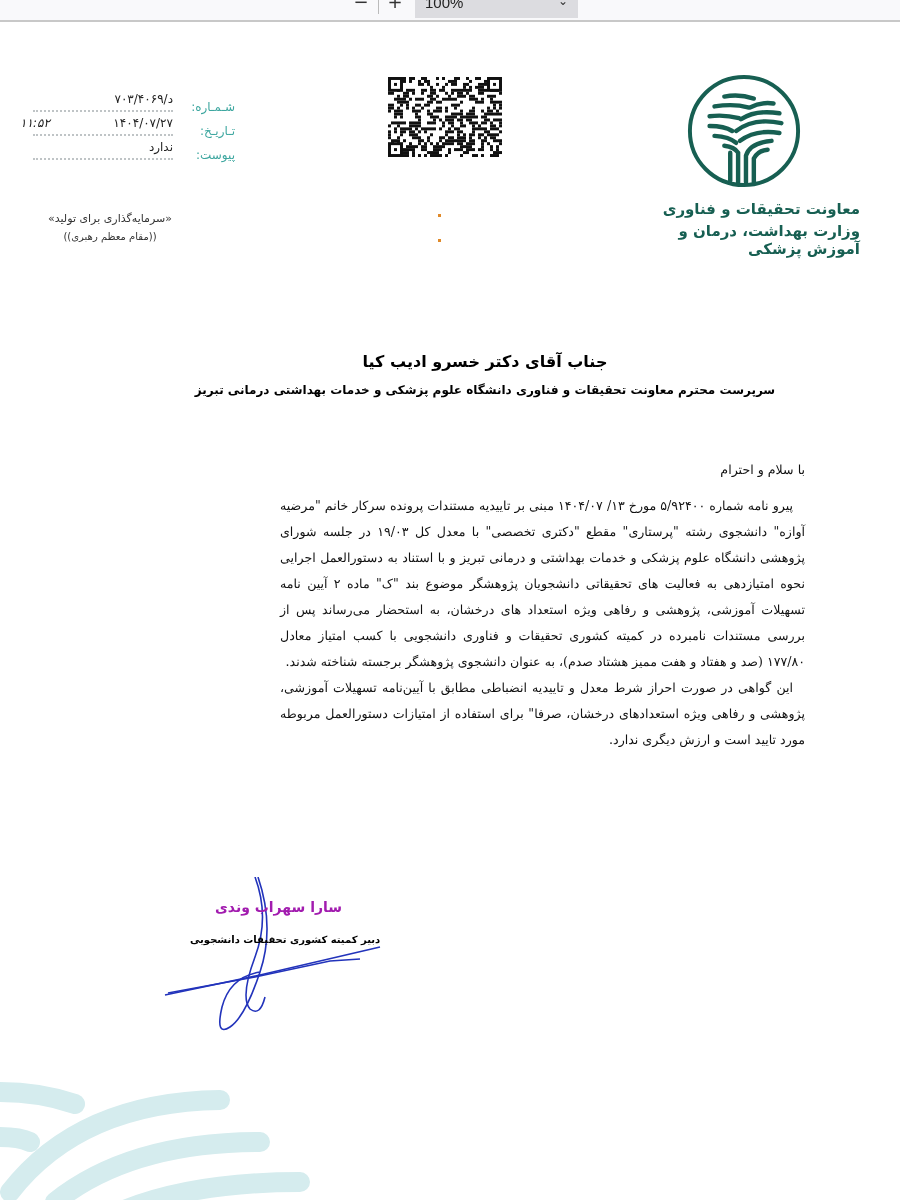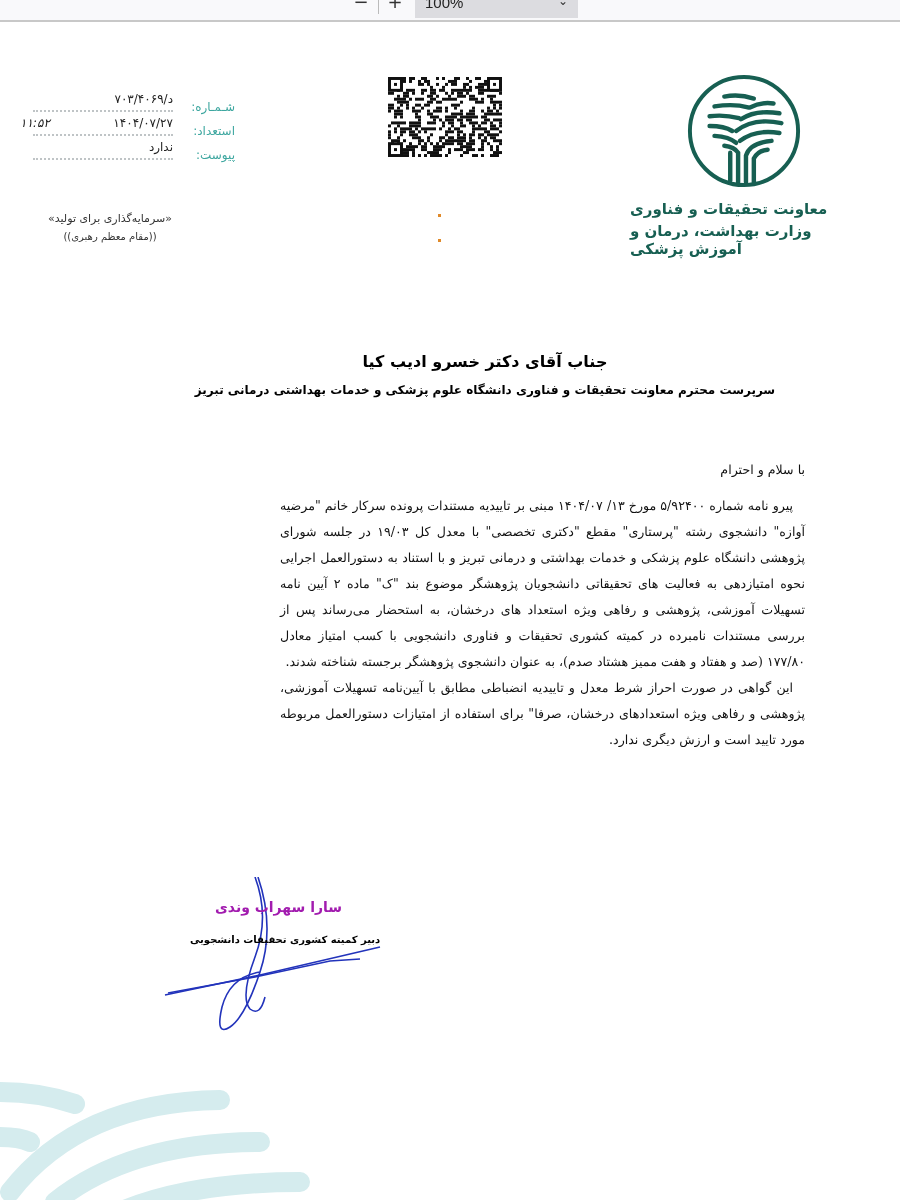--- a/index.html
+++ b/index.html
@@ -61,21 +61,21 @@
 
   
   .qr { position: absolute; left: 388px; top: 55px; width: 114px; height: 80px; }
 
   .dot-mark { position: absolute; width: 3px; height: 3px; background: #e08a2a; }
 
   
   .logo { position: absolute; left: 630px; top: 50px; width: 230px; height: 180px; text-align: center; }
   .logo-emblem { position: absolute; left: 55px; top: 0; width: 118px; height: 118px; }
   .logo-line1, .logo-line2 {
-    position: absolute; right: 0; width: 230px; direction: rtl; text-align: left;
+    position: absolute; right: 0; width: 230px; direction: rtl; text-align: right;
     color: #175f52; font-weight: bold;
   }
   .logo-line1 { top: 128px; font-size: 15px; }
   .logo-line2 { top: 150px; font-size: 15px; }
 
   
   .addressee { position: absolute; right: 95px; top: 330px; width: 640px; direction: rtl; text-align: center; }
   .addressee .a1 { font-size: 16px; font-weight: bold; color: #000; margin-bottom: 12px; font-family: "DejaVu Sans", sans-serif; }
   .addressee .a2 { font-size: 12px; font-weight: bold; color: #000; font-family: "DejaVu Sans", sans-serif; }
 
@@ -127,21 +127,21 @@
     </g>
   </svg>
 
   <div class="meta">
     <div class="meta-row">
       <span class="meta-label">شـمـاره:</span>
       <span class="meta-value">د/۷۰۳/۴۰۶۹</span>
       <div class="meta-dots"></div>
     </div>
     <div class="meta-row">
-      <span class="meta-label">استعداد:</span>
+      <span class="meta-label">تـاریـخ:</span>
       <span class="meta-value">۱۴۰۴/۰۷/۲۷</span>
       <span class="meta-time">۱۱:۵۲</span>
       <div class="meta-dots"></div>
     </div>
     <div class="meta-row">
       <span class="meta-label">پیوست:</span>
       <span class="meta-value">ندارد</span>
       <div class="meta-dots"></div>
     </div>
   </div>

